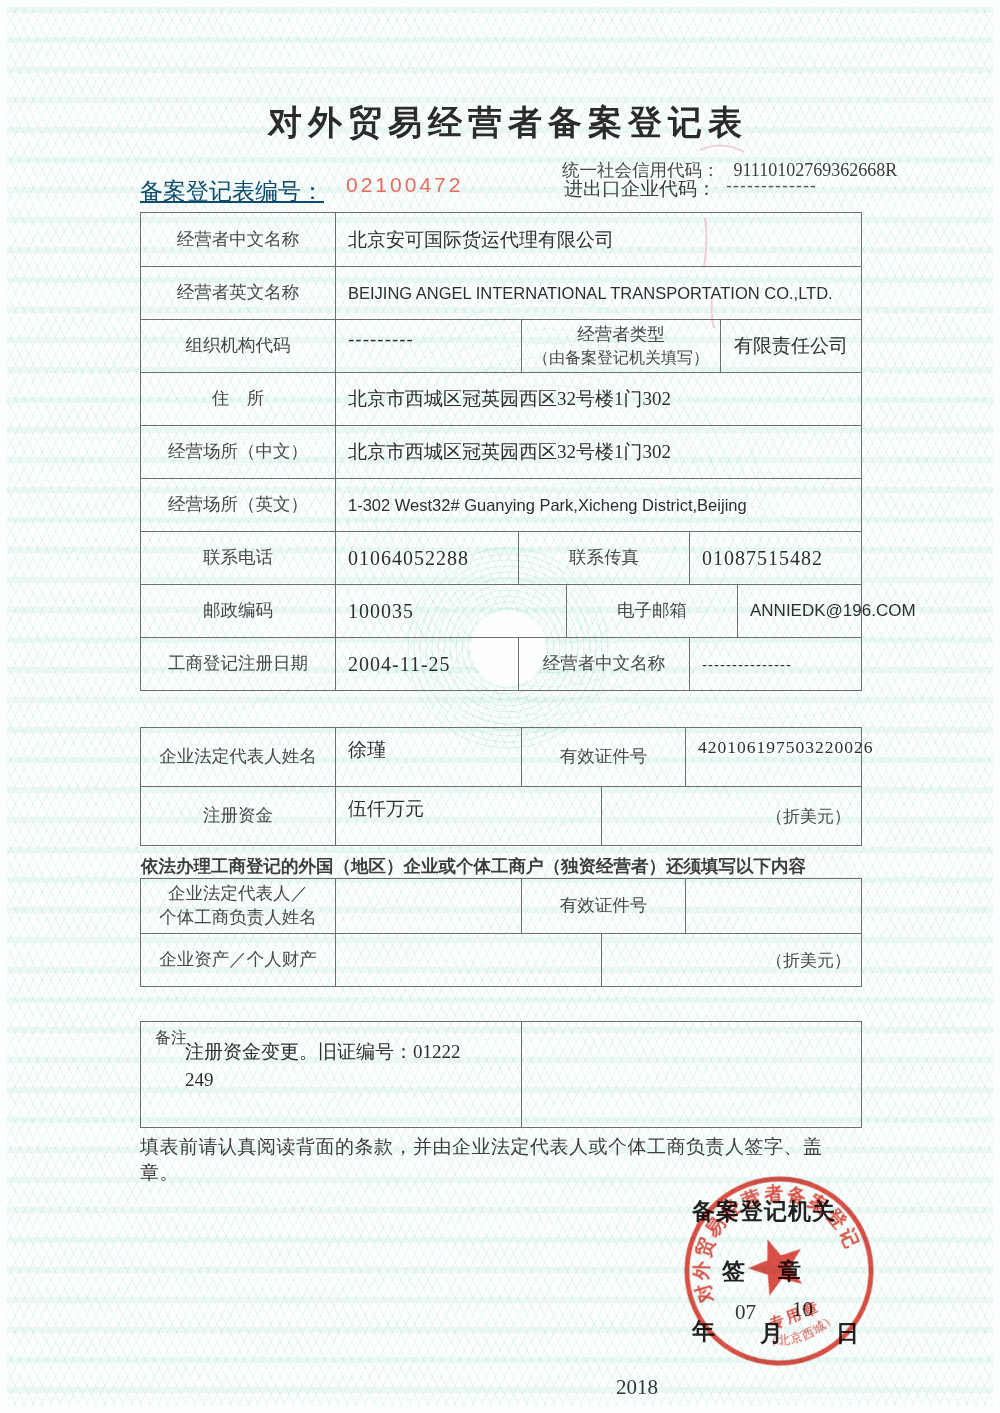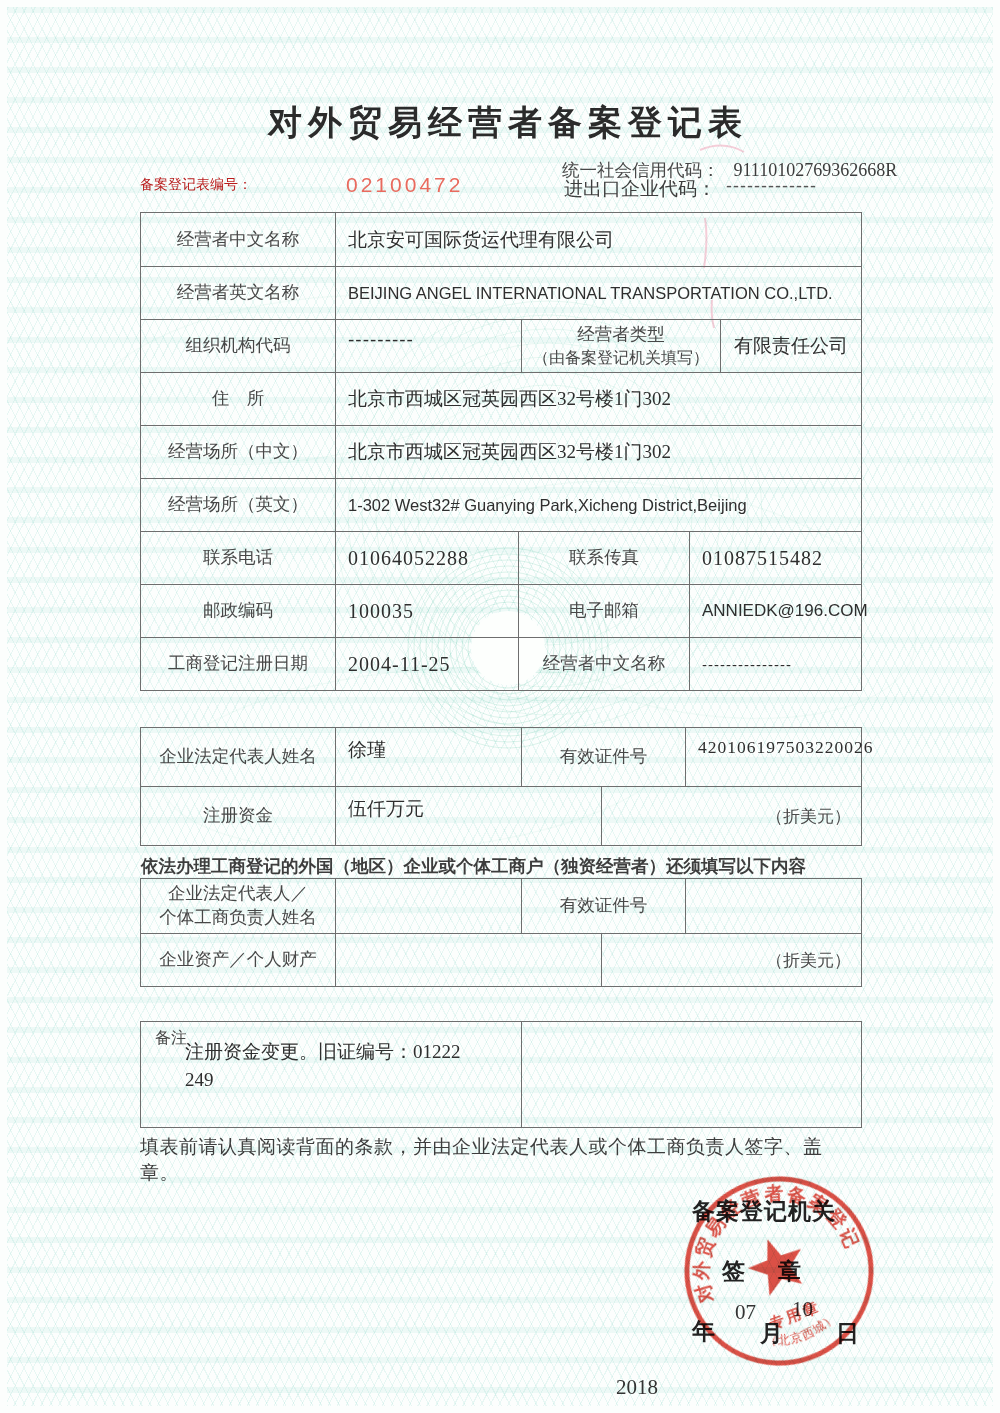--- a/index.html
+++ b/index.html
@@ -105,21 +105,21 @@
     </g>
   </svg>
 
   <div class="abs title">对外贸易经营者备案登记表</div>
 
   <div class="abs" style="left:562px; top:158px; display:flex; gap:14px; align-items:baseline;">
     <span class="hline">统一社会信用代码：</span>
     <span class="serif" style="font-size:18px; color:#3c3c3c;">91110102769362668R</span>
   </div>
 
-  <div class="abs" style="left:140px; top:176px; font-size:14px; color:#b91c1c;">备案登记表编号：</div>
+  <div class="abs" style="left:140px; top:176px; font-size:23px; color:#0c4a6e;text-decoration:underline;">备案登记表编号：</div>
   <div class="abs rednum" style="left:346px; top:173px;">02100472</div>
 
   <div class="abs" style="left:564px; top:176px; font-size:19px; color:#3d3d3d;">进出口企业代码：</div>
   <div class="abs dashes" style="left:726px; top:176px;">-------------</div>
 
   <div class="tbl tbl-main" style="left:140px; top:212px; width:722px;">
     <div class="row">
       <div class="c lbl" style="width:194px;">经营者中文名称</div>
       <div class="c val serif" style="flex:1;">北京安可国际货运代理有限公司</div>
     </div>
@@ -150,21 +150,21 @@
     </div>
     <div class="row">
       <div class="c lbl" style="width:194px;">联系电话</div>
       <div class="c val num" style="width:183px;">01064052288</div>
       <div class="c lbl" style="width:171px;">联系传真</div>
       <div class="c val num" style="flex:1;">01087515482</div>
     </div>
     <div class="row">
       <div class="c lbl" style="width:194px;">邮政编码</div>
       <div class="c val num" style="width:183px;">100035</div>
-      <div class="c lbl" style="width:171px;">电子邮箱</div>
+      <div class="c lbl" style="width:171px;margin-left:48px;">电子邮箱</div>
       <div class="c val en" style="flex:1; font-size:17px;">ANNIEDK@196.COM</div>
     </div>
     <div class="row">
       <div class="c lbl" style="width:194px;">工商登记注册日期</div>
       <div class="c val num" style="width:183px;">2004-11-25</div>
       <div class="c lbl" style="width:171px;">经营者中文名称</div>
       <div class="c val dashes" style="flex:1; font-size:15px;">---------------</div>
     </div>
   </div>
 

